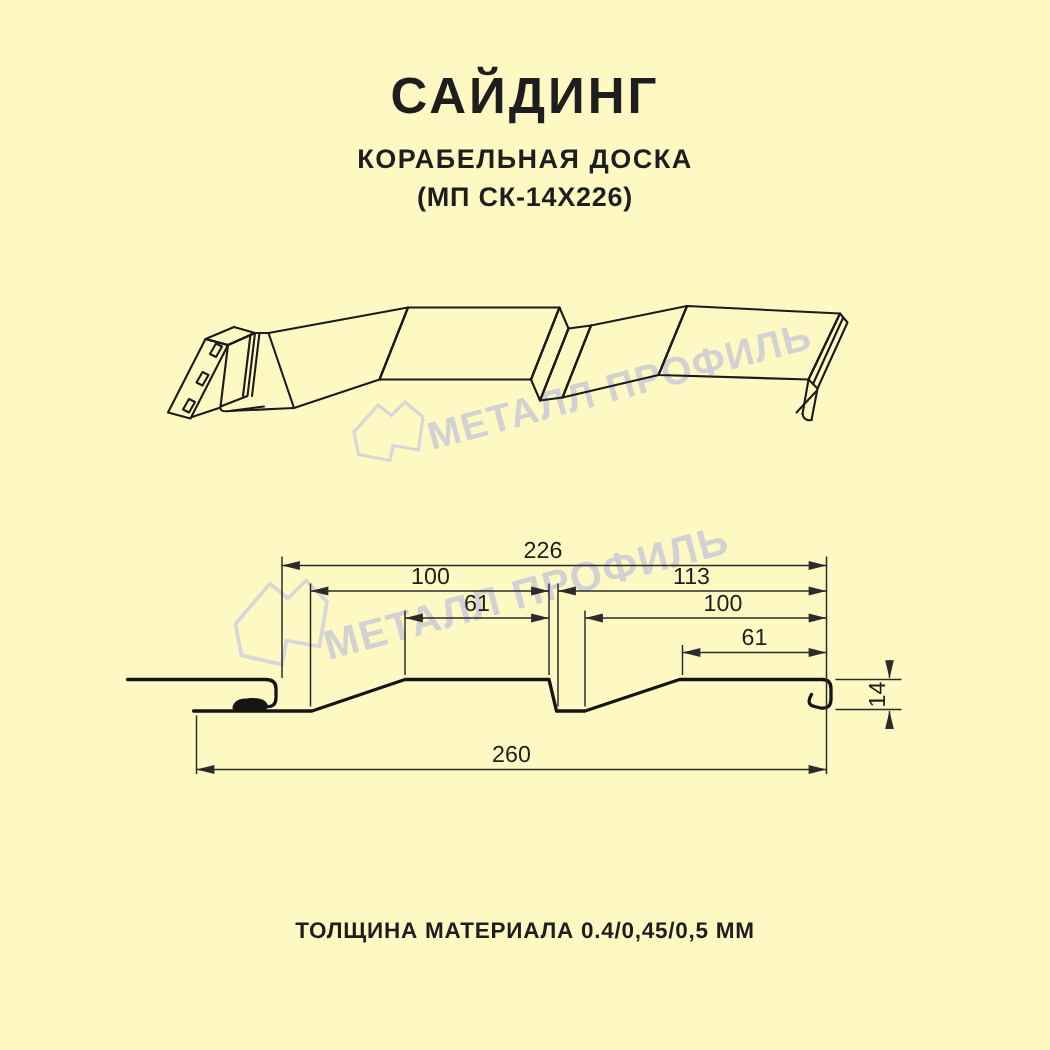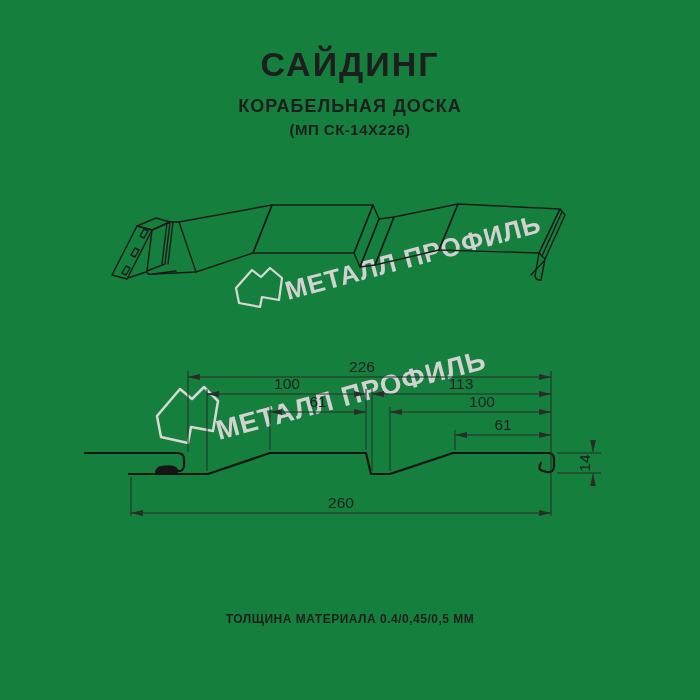--- a/index.html
+++ b/index.html
@@ -1,25 +1,25 @@
 <!DOCTYPE html>
 <html><head>
 <meta charset="utf-8">
 <style>
   html,body{margin:0;padding:0;background:#ffffff;}
   .canvas{
-    position:relative;width:700px;height:700px;background:#15803d;overflow:hidden;
+    position:relative;width:700px;height:700px;background:#fef9c3;overflow:hidden;
     font-family:"Liberation Sans", sans-serif;
   }
   .header{position:absolute;top:46px;left:0;width:700px;text-align:center;color:#1e1e1e;}
   .header .title{font-size:34px;font-weight:700;letter-spacing:2px;line-height:1.1;}
   .header .subtitle{font-size:18px;font-weight:700;letter-spacing:1px;margin-top:13px;}
-  .header .code{font-size:15px;font-weight:700;letter-spacing:0.5px;margin-top:4px;}
+  .header .code{font-size:18px;font-weight:700;letter-spacing:0.5px;margin-top:4px;}
   .footer{position:absolute;top:612px;left:0;width:700px;text-align:center;
-    font-size:12px;font-weight:700;letter-spacing:0.5px;color:#1e1e1e;}
+    font-size:15px;font-weight:700;letter-spacing:0.5px;color:#1e1e1e;}
   svg text.dim{font-family:"Liberation Sans",sans-serif;font-size:15.5px;fill:#1f1f1f;}
   svg text.wm{font-family:"Liberation Sans",sans-serif;font-weight:700;fill:#d2d2d2;letter-spacing:1px;}
 </style>
 </head>
 <body>
 
 <div class="canvas">
 
   <div class="header">
     <div class="title">САЙДИНГ</div>

